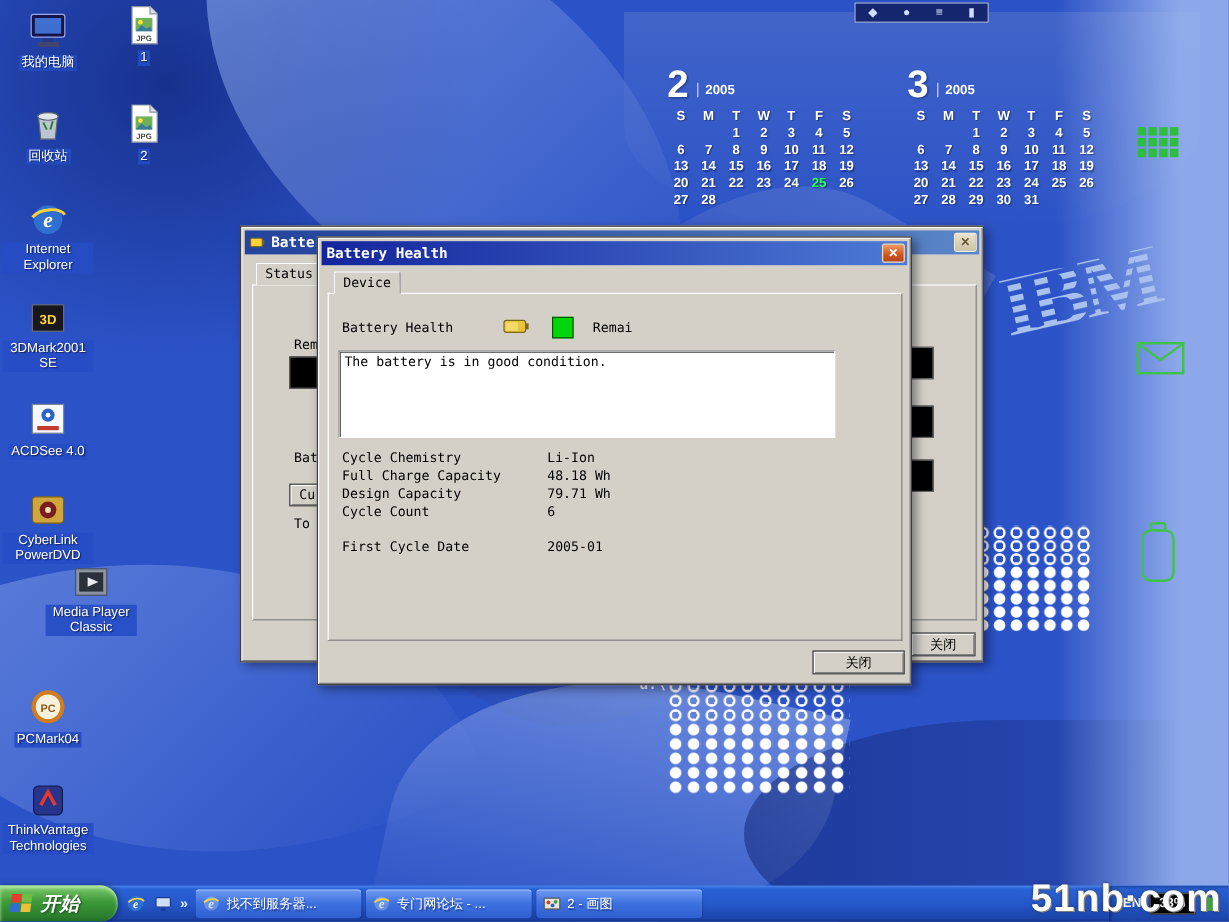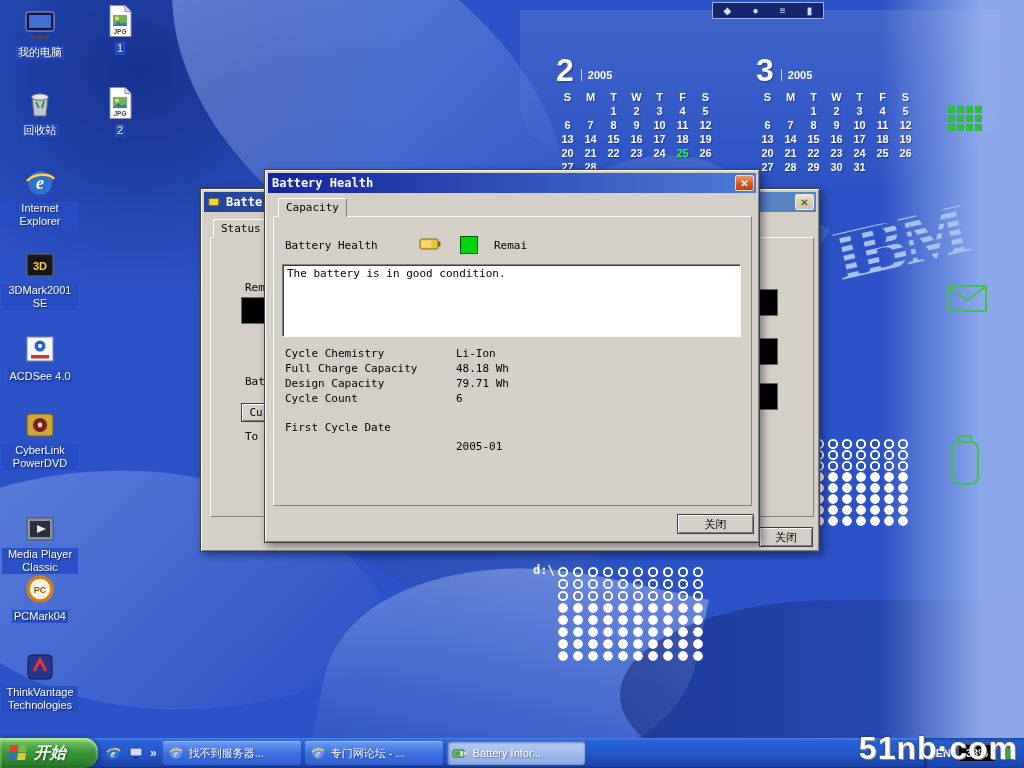--- a/index.html
+++ b/index.html
@@ -228,21 +228,21 @@
             <rect x="4" y="5" width="26" height="24" fill="#f5f7fa" stroke="#7a8699"></rect>
             <circle cx="17" cy="14" r="5.5" fill="#2b62c9"></circle>
             <circle cx="17" cy="14" r="2" fill="#fff"></circle>
             <rect x="8" y="23" width="18" height="3.5" fill="#c23a2e"></rect>
           </svg></div><div class="dicon-lbl">ACDSee 4.0</div></div>
       <div class="dicon" style="top: 404px;"><div class="dicon-img"><svg viewBox="0 0 34 34">
             <rect x="4" y="6" width="26" height="22" rx="3" fill="#cfa63c" stroke="#7a5f1a"></rect>
             <circle cx="17" cy="17" r="7" fill="#7a1f1f"></circle>
             <circle cx="17" cy="17" r="2.4" fill="#f0e3b8"></circle>
           </svg></div><div class="dicon-lbl">CyberLink PowerDVD</div></div>
-      <div class="dicon" style="top: 508px;"><div class="dicon-img"><svg viewBox="0 0 34 34">
+      <div class="dicon" style="top: 464px; margin-left: 36px;"><div class="dicon-img"><svg viewBox="0 0 34 34">
             <rect x="4" y="6" width="26" height="22" fill="#8a93a3" stroke="#4a5260"></rect>
             <rect x="7" y="9" width="20" height="16" fill="#2a2f3a"></rect>
             <polygon points="14,13 23,17 14,21" fill="#e8eaef"></polygon>
           </svg></div><div class="dicon-lbl">Media Player Classic</div></div>
       <div class="dicon" style="top: 568px;"><div class="dicon-img"><svg viewBox="0 0 34 34">
             <circle cx="17" cy="17" r="12" fill="#f7f1dd" stroke="#cf7d1e" stroke-width="3.5"></circle>
             <text x="17" y="21" font-size="9" text-anchor="middle" fill="#8a5a10" font-weight="bold" font-family="Liberation Sans, sans-serif">PC</text>
           </svg></div><div class="dicon-lbl">PCMark04</div></div>
       <div class="dicon" style="top: 646px;"><div class="dicon-img"><svg viewBox="0 0 34 34">
             <rect x="5" y="5" width="24" height="24" rx="4" fill="#27348b" stroke="#101a4a"></rect>
@@ -322,48 +322,48 @@
       <div class="btn" style="left:37px;top:191px;width:30px;height:19px;">Cu</div>
       <div class="mlabel" style="left:41px;top:218px;">To i</div>
       <div class="gaugebox" style="left:554px;top:77px;width:20px;height:27px;"></div>
       <div class="gaugebox" style="left:554px;top:126px;width:20px;height:27px;"></div>
       <div class="gaugebox" style="left:554px;top:171px;width:20px;height:27px;"></div>
       <div class="mlabel" style="left:545px;top:219px;">%.</div>
       <div class="btn" style="left:555px;top:315px;width:54px;height:20px;">关闭</div>
     </div>
   </div>
 
-  <div class="winframe" style="left:264px;top:169px;width:496px;height:374px;z-index:6;">
+  <div class="winframe" style="left:264px;top:197px;width:496px;height:374px;z-index:6;">
     <div class="titlebar tb-active">
       <span class="tb-title">Battery Health</span>
       <div class="closebtn red">✕</div>
     </div>
     <div class="dlgbody">
-      <div class="tab" style="left:10px;top:5px;">Capacity</div>
+      <div class="tab" style="left:10px;top:5px;">Device</div>
       <div class="tabpanel" style="left:5px;top:23px;width:479px;height:290px;"></div>
       <div class="mlabel" style="left:17px;top:46px;">Battery Health</div>
       <svg style="position:absolute;left:151px;top:43px;" width="23" height="15" viewBox="0 0 23 15">
         <rect x="1" y="3" width="18" height="10" rx="2" fill="#e8c43a" stroke="#7a6a1e"></rect>
         <rect x="19" y="5.5" width="2.5" height="5" fill="#7a6a1e"></rect>
         <rect x="2.5" y="4.5" width="10" height="7" fill="#f5da6a"></rect>
       </svg>
       <div class="greensq" style="left:192px;top:43px;"></div>
       <div class="mlabel" style="left:226px;top:46px;">Remai</div>
-      <div class="sunken" style="left:14px;top:71px;width:459px;height:73px;">The battery is in good condition.</div>
+      <div class="sunken" style="left:14px;top:71px;width:414px;height:73px;">The battery is in good condition.</div>
 
       <div class="mlabel" style="left:17px;top:154px;">Cycle Chemistry</div>
       <div class="mlabel" style="left:188px;top:154px;">Li-Ion</div>
       <div class="mlabel" style="left:17px;top:169px;">Full Charge Capacity</div>
       <div class="mlabel" style="left:188px;top:169px;">48.18 Wh</div>
       <div class="mlabel" style="left:17px;top:184px;">Design Capacity</div>
       <div class="mlabel" style="left:188px;top:184px;">79.71 Wh</div>
       <div class="mlabel" style="left:17px;top:199px;">Cycle Count</div>
       <div class="mlabel" style="left:188px;top:199px;">6</div>
       <div class="mlabel" style="left:17px;top:228px;">First Cycle Date</div>
-      <div class="mlabel" style="left:188px;top:228px;margin-top:19px;">2005-01</div>
+      <div class="mlabel" style="left:188px;top:228px;">2005-01</div>
 
       <div class="btn" style="left:409px;top:321px;width:77px;height:20px;">关闭</div>
     </div>
   </div>
 
   <div id="taskbar">
     <div id="startbtn">
       <span class="flag">
         <i style="background:#e33e2e;"></i>
           <i style="background:#6fbf44;"></i>
@@ -398,27 +398,28 @@
           <span class="lbl">找不到服务器...</span>
         </div>
         <div class="taskbtn">
           <span class="tbic"><svg viewBox="0 0 16 16" width="16" height="16">
               <circle cx="8" cy="8" r="6" fill="#e8f2fc" opacity="0.25"></circle>
               <text x="8" y="12" text-anchor="middle" font-size="11" font-style="italic" font-weight="bold" fill="#cfe4ff" font-family="Liberation Serif, serif">e</text>
               <path d="M2 7 C5 3.5 12 3.5 14 6" stroke="#ffd23a" stroke-width="1.4" fill="none"></path>
             </svg></span>
           <span class="lbl">专门网论坛 - ...</span>
         </div>
-        <div class="taskbtn active">
+        <div class="taskbtn">
           <span class="tbic"><svg viewBox="0 0 16 16" width="16" height="16">
-              <rect x="1" y="5" width="11" height="7" rx="1" fill="#cfe8c0" stroke="#1e5a1e"></rect>
-              <rect x="12" y="7" width="2.5" height="3" fill="#cfe8c0"></rect>
-              <rect x="2.2" y="6.2" width="6" height="4.6" fill="#3fae3f"></rect>
+              <rect x="1.5" y="3.5" width="13" height="9" fill="#e8e4d8" stroke="#5a5a5a"></rect>
+              <circle cx="5" cy="7" r="1.6" fill="#d23a2e"></circle>
+              <circle cx="8.5" cy="9.5" r="1.6" fill="#2b62c9"></circle>
+              <circle cx="11" cy="6.5" r="1.6" fill="#3a9c3a"></circle>
             </svg></span>
-          <span class="lbl">Battery Infor...</span>
+          <span class="lbl">2 - 画图</span>
         </div>
       </div>
     <div id="tray">
       <span class="lang">EN</span>
       <span class="batt-meter">33%</span>
       <span class="tray-ico"></span>
     </div>
   </div>
 
   <div id="watermark">51nb·com</div>

